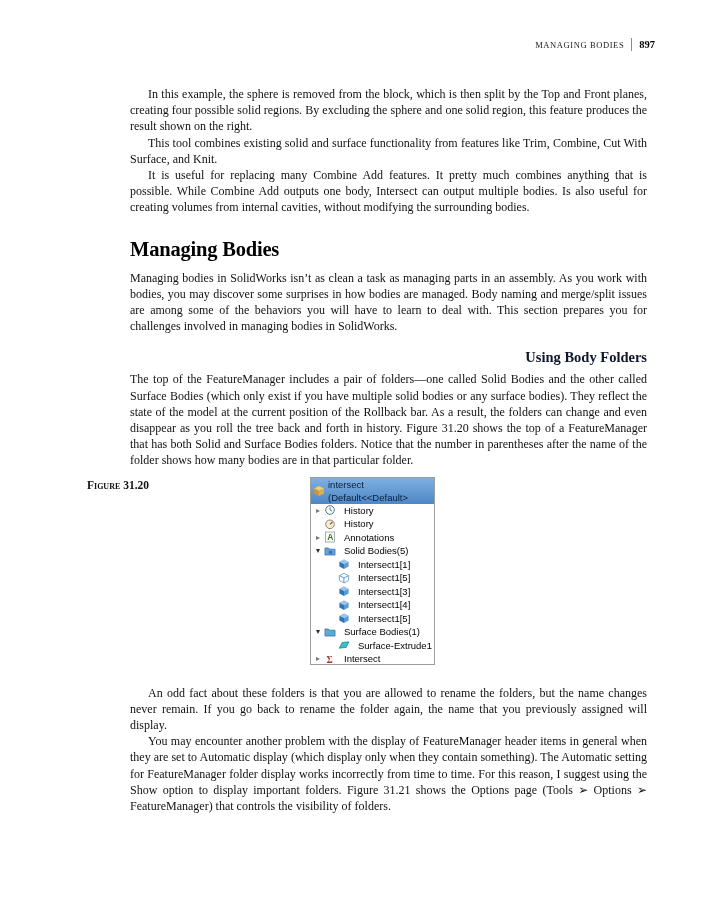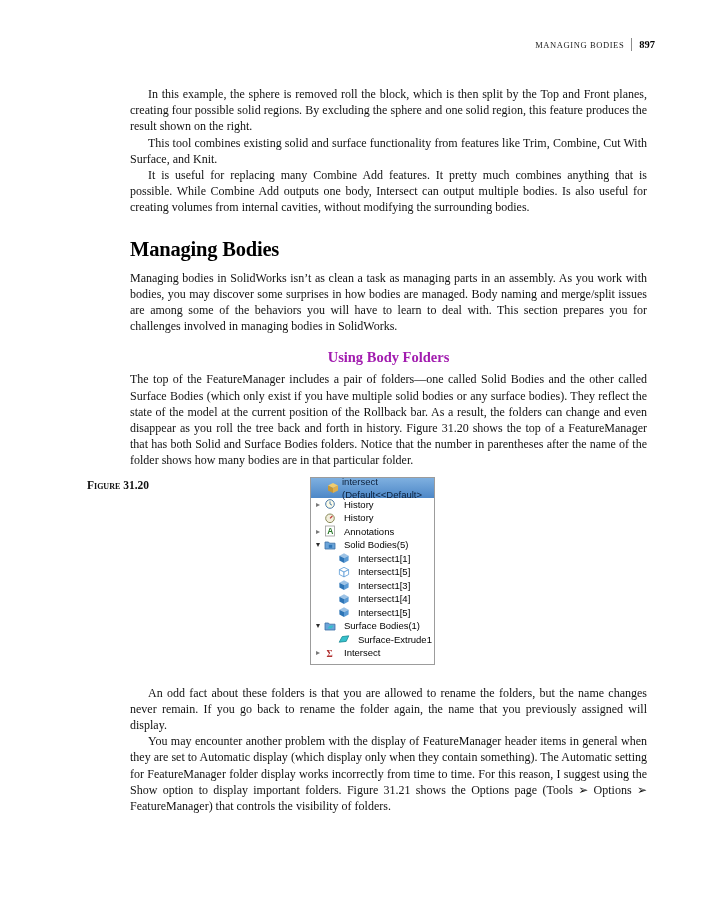--- a/index.html
+++ b/index.html
@@ -13,33 +13,33 @@
   .rh-page{font-size:10.5px;font-weight:bold;color:#000;}
 
   
   .text-col{position:absolute;left:130px;top:86px;width:517px;
             font-size:12px;line-height:16.2px;text-align:justify;}
   .text-col p{margin:0;}
   p.indent{text-indent:18px;}
   h1.section-title{font-size:20.5px;line-height:24px;margin:21px 0 9px 0;font-weight:bold;
                    letter-spacing:-.2px;color:#000;text-align:left;}
   h2.subsection-title{font-size:14.5px;line-height:18px;margin:14px 0 5px 0;font-weight:bold;
-                      color:#a21caf;text-align:center;}
+                      color:#0f172a;text-align:right;}
 
   
   .figure-block{position:relative;height:208px;margin-top:8px;}
   .fig-caption{position:absolute;left:-43px;top:2px;width:112px;text-align:left;
                font-size:10.5px;line-height:13.5px;}
   .fig-label{font-weight:bold;font-variant:small-caps;font-size:11.5px;margin-bottom:14px;}
 
   
   .tree{position:absolute;left:180px;top:0;width:123px;height:186px;border:1px solid #9c9c9c;
         background:#fff;overflow:hidden;font-family:"Liberation Sans",sans-serif;
         font-size:9.5px;line-height:13px;text-align:left;color:#000;}
-  .tree-root-row{height:20px;display:flex;align-items:center;padding-left:15px;
+  .tree-root-row{height:26px;display:flex;align-items:center;padding-left:1px;
                  background:linear-gradient(#7fb0e0,#4d87c7);color:#0b1f3a;font-weight:bold;}
   .tree-row{height:13.5px;display:flex;align-items:center;padding-left:2px;white-space:nowrap;}
   .tree-row.lvl2{padding-left:16px;}
   .arrow{width:10px;flex:0 0 10px;text-align:center;font-family:"DejaVu Sans",sans-serif;
          font-size:8px;}
   .arrow.collapsed{color:#767676;}
   .arrow.expanded{color:#2c2c2c;}
   .ticon{width:13px;height:12px;flex:0 0 13px;display:flex;align-items:center;justify-content:center;}
   .tlabel{margin-left:8px;}
   .tree-root-row .tlabel{margin-left:3px;font-weight:normal;}
@@ -50,21 +50,21 @@
 <div class="page">
 
   <div class="running-header">
     <span class="rh-title">MANAGING BODIES</span>
     <span class="rh-divider"></span>
     <span class="rh-page">897</span>
   </div>
 
   <div class="text-col">
 
-    <p class="indent">In this example, the sphere is removed roll the block, which is then split by the Top and Front planes, creating four possible solid regions. By excluding the sphere and one solid region, this feature produces the result shown on the right.</p>
+    <p class="indent">In this example, the sphere is removed from the block, which is then split by the Top and Front planes, creating four possible solid regions. By excluding the sphere and one solid region, this feature produces the result shown on the right.</p>
     <p class="indent">This tool combines existing solid and surface functionality from features like Trim, Combine, Cut With Surface, and Knit.</p>
     <p class="indent">It is useful for replacing many Combine Add features. It pretty much combines anything that is possible. While Combine Add outputs one body, Intersect can output multiple bodies. Is also useful for creating volumes from internal cavities, without modifying the surrounding bodies.</p>
 
     <h1 class="section-title">Managing Bodies</h1>
     <p>Managing bodies in SolidWorks isn’t as clean a task as managing parts in an assembly. As you work with bodies, you may discover some surprises in how bodies are managed. Body naming and merge/split issues are among some of the behaviors you will have to learn to deal with. This section prepares you for challenges involved in managing bodies in SolidWorks.</p>
 
     <h2 class="subsection-title">Using Body Folders</h2>
     <p>The top of the FeatureManager includes a pair of folders—one called Solid Bodies and the other called Surface Bodies (which only exist if you have multiple solid bodies or any surface bodies). They reflect the state of the model at the current position of the Rollback bar. As a result, the folders can change and even disappear as you roll the tree back and forth in history. Figure 31.20 shows the top of a FeatureManager that has both Solid and Surface Bodies folders. Notice that the number in parentheses after the name of the folder shows how many bodies are in that particular folder.</p>
 
     <div class="figure-block">

